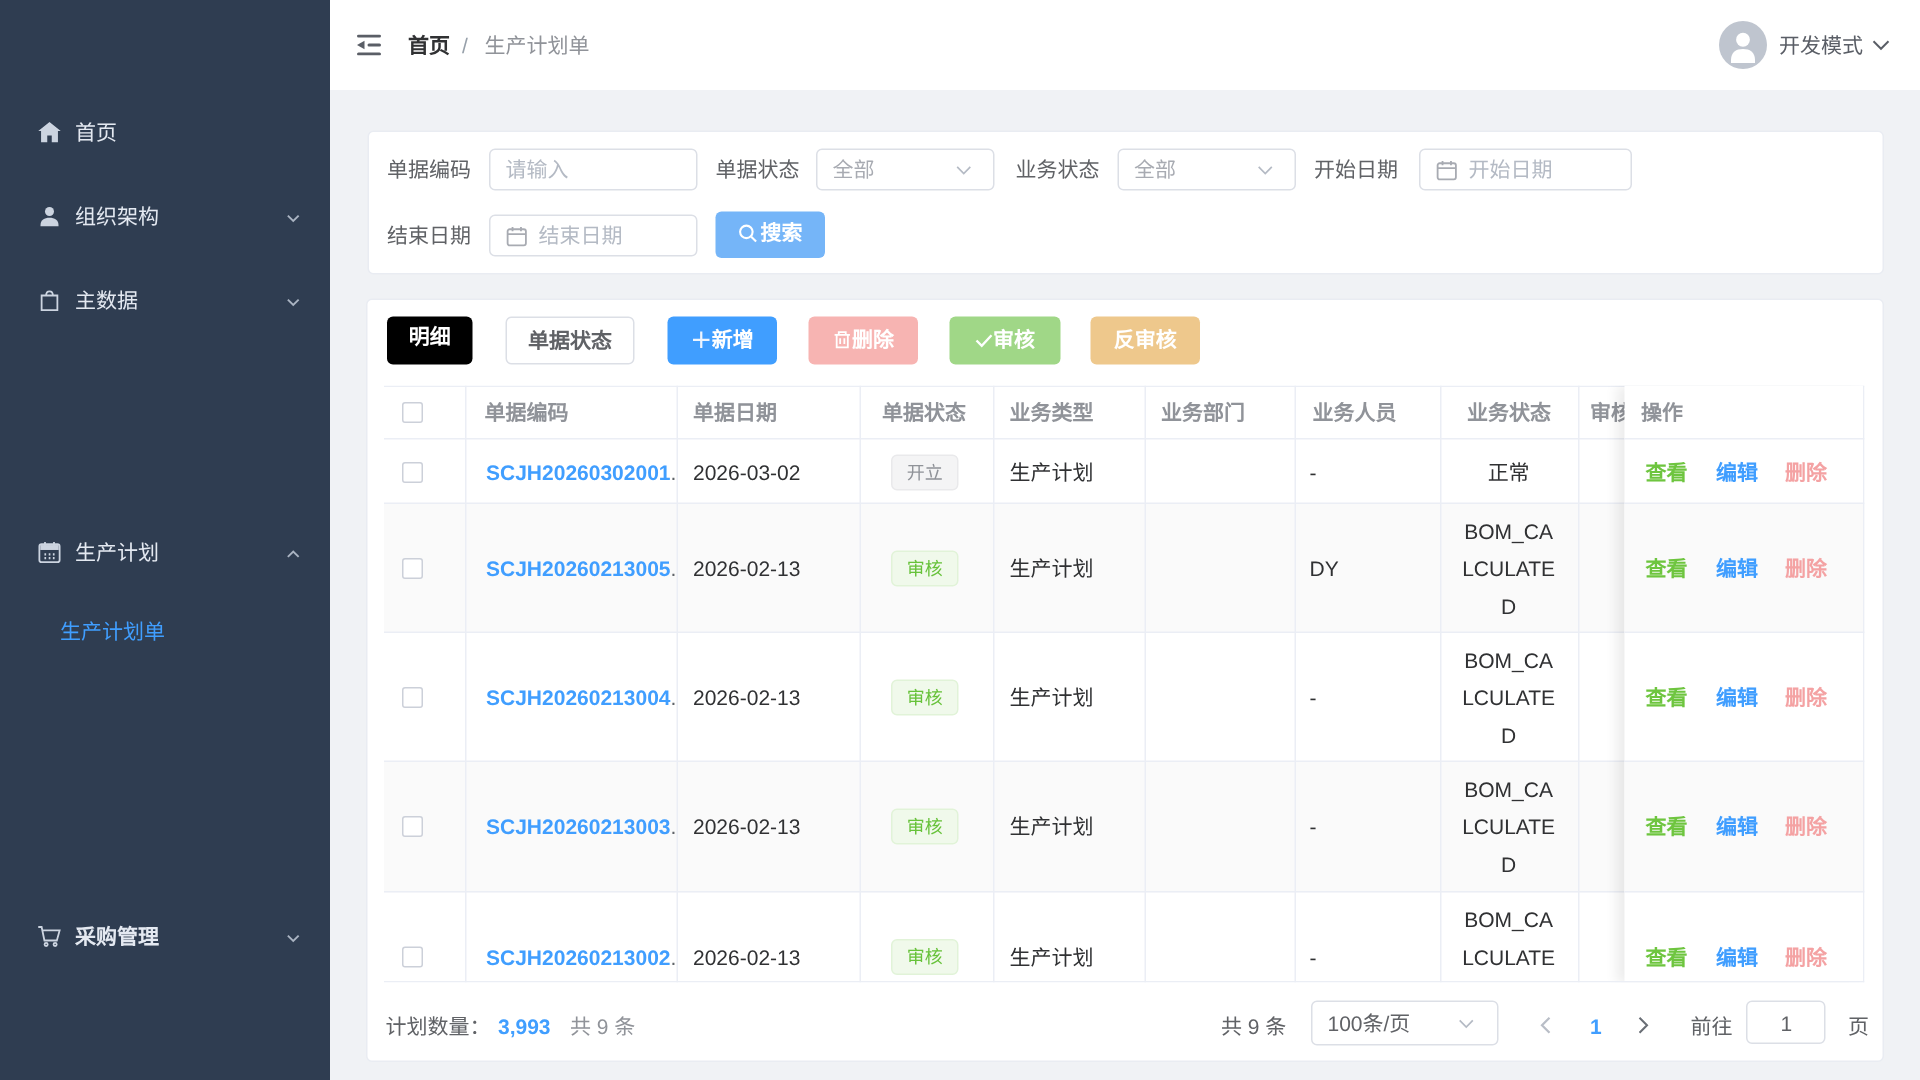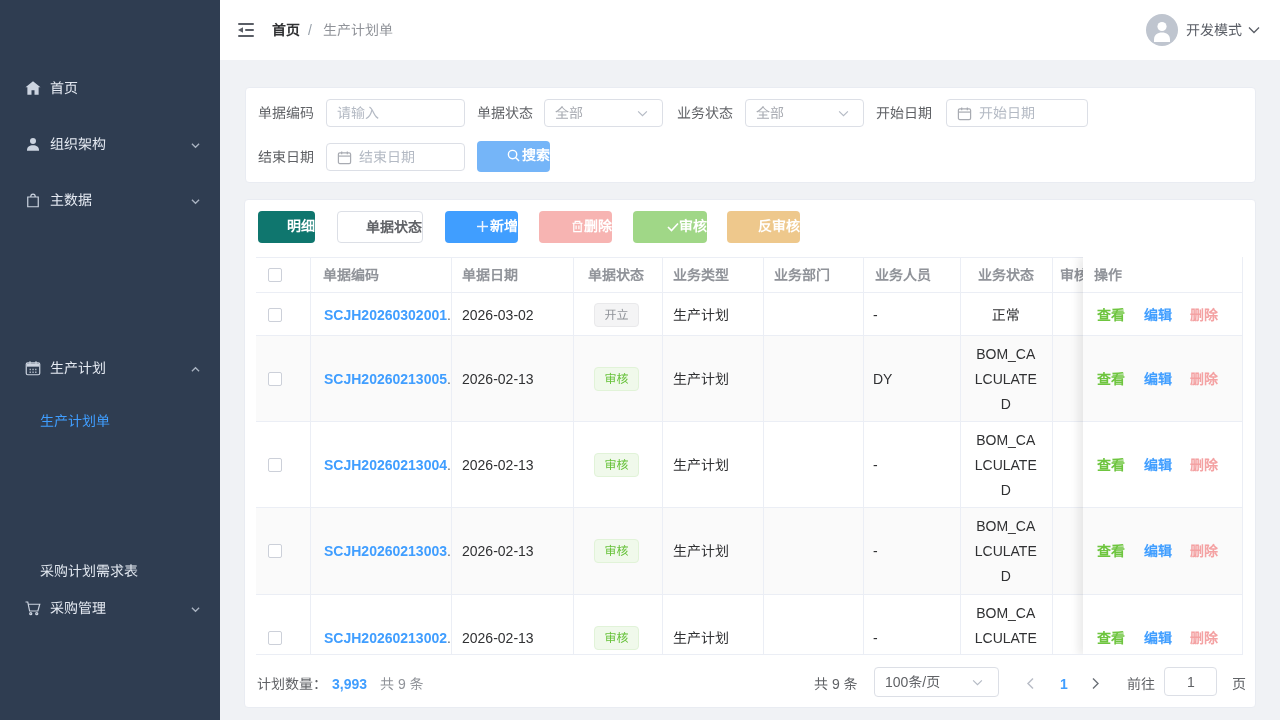--- a/index.html
+++ b/index.html
@@ -21,21 +21,21 @@
 
 #topbar { position:absolute; left:220px; top:0; width:1060px; height:60px; background:#fff; }
 
 
 .card { position:absolute; background:#fff; border:1px solid #e9ecf2; border-radius:4px; }
 
 .lbl { position:absolute; color:#606266; line-height:0; white-space:nowrap; }
 .ipt { position:absolute; height:28px; border:1px solid #dcdfe6; border-radius:4px; background:#fff; }
 .ph { position:absolute; top:50%; line-height:0; color:#b4bac4; white-space:nowrap; }
 
-.btn { position:absolute; height:32px; border-radius:4px; color:#fff; text-align:right; line-height:30px; font-weight:bold; }
+.btn { position:absolute; height:32px; border-radius:4px; color:#fff; text-align:center; line-height:30px; font-weight:bold; }
 
 
 .vline { position:absolute; width:1px; background:#ebeef5; }
 .hline { position:absolute; height:1px; background:#ebeef5; }
 .cell { position:absolute; line-height:0; white-space:nowrap; color:#303133; }
 .hcell { position:absolute; line-height:0; white-space:nowrap; color:#909399; font-weight:bold; }
 .link { color:#409eff; font-weight:bold; }
 .cb { position:absolute; width:14px; height:14px; border:1px solid #ccd0d9; border-radius:2px; background:#fff; }
 .tag { position:absolute; height:24px; border-radius:4px; font-size:12px; line-height:22px; text-align:center; }
 .tag.gray { background:#f4f4f5; border:1px solid #e9e9eb; color:#909399; }
@@ -82,24 +82,21 @@
         </g>
       </svg>
     <span class="tx" style="line-height: 0;">生产计划</span>
     <svg class="ar" viewBox="0 0 10 10">
         <path d="M1 7 L5 3 L9 7" stroke="#aab4c2" stroke-width="1.4" fill="none"></path>
       </svg>
   </div>
   <div class="smi" style="top:396px;">
       <span class="tx" style="color: rgb(64, 158, 255); line-height: 0;">生产计划单</span>
     </div>
-  <div class="smi" style="top:546px;">
-      <span class="tx" style="line-height: 0;">采购计划需求表</span>
-    </div>
-  <div class="mi" style="top:580px;">
+  <div class="mi" style="top:596px;font-weight:bold;">
     <svg class="ic" viewBox="0 0 24 24" fill="none" stroke="#ccd4e0" stroke-width="1.6">
         <path d="M2 4 L5 4 L7.5 16 L18.5 16 L21 7 L6 7"></path>
         <circle cx="9" cy="19.5" r="1.4"></circle>
         <circle cx="17" cy="19.5" r="1.4"></circle>
       </svg>
     <span class="tx" style="line-height: 0;">采购管理</span>
     <svg class="ar" viewBox="0 0 10 10">
         <path d="M1 3 L5 7 L9 3" stroke="#aab4c2" stroke-width="1.4" fill="none"></path>
       </svg>
   </div>
@@ -164,21 +161,21 @@
 <span class="ph" style="left: 359px; top: 157px; line-height: 0;">结束日期</span>
 <div class="btn" style="left:477px;top:141px;width:73px;height:31px;background:#75b5f8;line-height:29px;">
   <svg style="display:inline-block;vertical-align:-2px;" width="13" height="13" viewBox="0 0 14 14" fill="none" stroke="#fff" stroke-width="1.5">
       <circle cx="6" cy="6" r="4.5"></circle>
       <path d="M9.5 9.5 L13 13"></path>
     </svg><span style="margin-left:2px;">搜索</span>
 </div>
 
 <div class="card" id="tcard" style="left:244px;top:199px;width:1012px;height:509px;"></div>
 
-<div class="btn" style="left:258px;top:211px;width:57px;background:#0f766e;">明细</div>
+<div class="btn" style="left:258px;top:211px;width:57px;background:#000000;font-family:Liberation Mono, monospace;">明细</div>
 <div class="btn" style="left:337px;top:211px;width:86px;background:#fff;border:1px solid #dcdfe6;color:#606266;">单据状态</div>
 <div class="btn" style="left:445px;top:211px;width:73px;background:#409eff;"><svg style="display:inline-block;vertical-align:-1.5px;margin-right:1px;" width="13" height="13" viewBox="0 0 13 13">
       <path d="M6.5 1 L6.5 12 M1 6.5 L12 6.5" stroke="#eef5fe" stroke-width="1.5" fill="none"></path>
     </svg>新增</div>
 <div class="btn" style="left:539px;top:211px;width:73px;background:#f7b4b2;">
   <svg style="display:inline-block;vertical-align:-2px;" width="13" height="13" viewBox="0 0 14 14" fill="none" stroke="#fff" stroke-width="1.3">
       <path d="M1.5 3.5 L12.5 3.5 M4.5 3.5 L4.5 1.5 L9.5 1.5 L9.5 3.5 M3 3.5 L3 12.5 L11 12.5 L11 3.5 M5.5 6 L5.5 10 M8.5 6 L8.5 10"></path>
     </svg>删除
 </div>
 <div class="btn" style="left:633px;top:211px;width:74px;background:#a0d787;">

